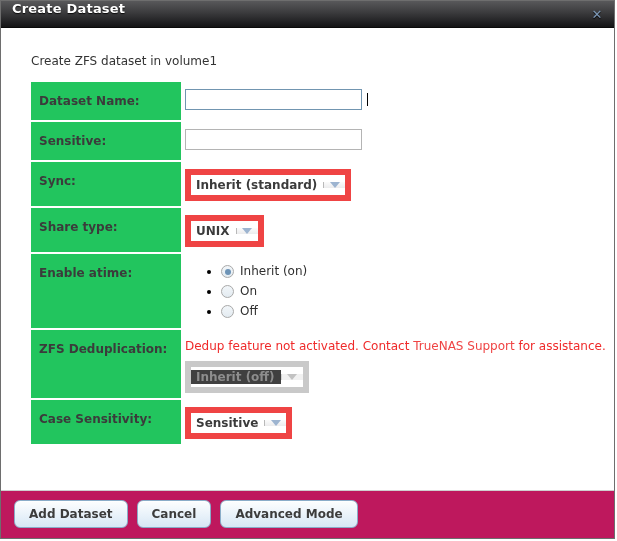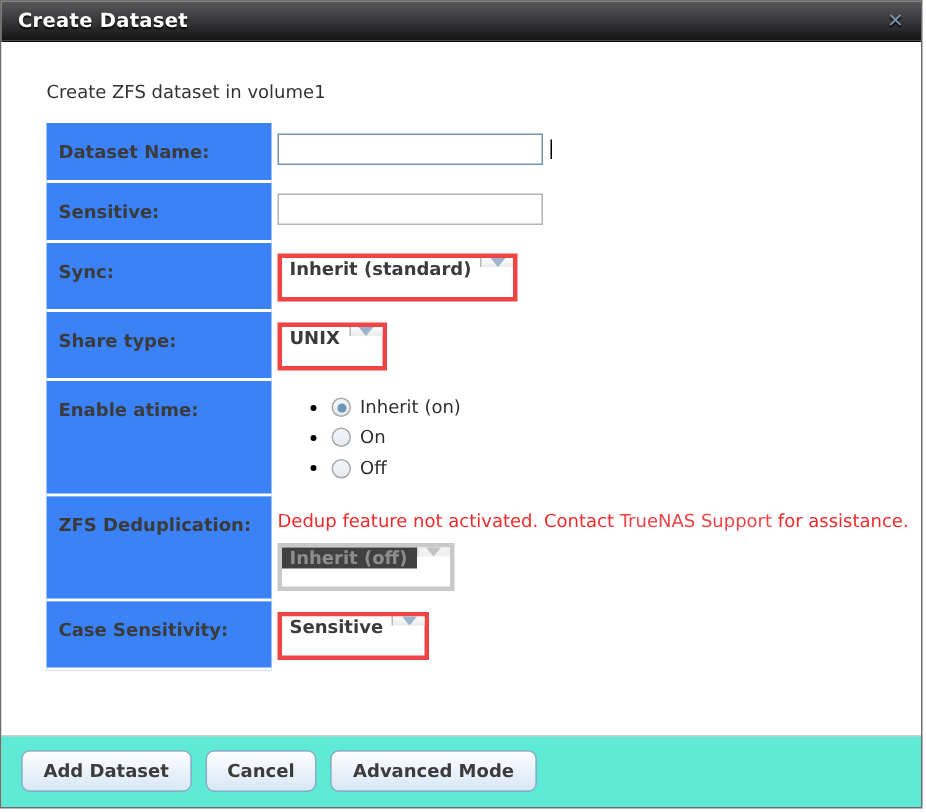--- a/index.html
+++ b/index.html
@@ -29,21 +29,20 @@
   }
 
   
   .titlebar {
     position: relative;
     height: 27px;
     flex: 0 0 27px;
     background: linear-gradient(to bottom, #58585a 0%, #3d3d3f 42%, #232325 78%, #141415 100%);
     border-bottom: 1px solid #0a0a0a;
     display: flex;
-    align-items: center;
     box-sizing: border-box;
   }
   .titlebar-text {
     color: #ffffff;
     font-size: 13px;
     font-weight: bold;
     letter-spacing: .2px;
     padding-left: 11px;
     text-shadow: 0 1px 1px rgba(0,0,0,.85);
     white-space: nowrap;
@@ -89,21 +88,21 @@
     width: 580px;
     table-layout: fixed;
   }
   .form tr { }
   .form td {
     vertical-align: top;
     padding: 0;
   }
   td.lbl {
     width: 150px;
-    background: #3b82f6;
+    background: #22c55e;
     border-bottom: 2px solid #ffffff;
     padding: 12px 0 12px 8px;
     font-weight: bold;
     font-size: 12px;
     color: #3b3b3b;
     box-sizing: border-box;
     white-space: nowrap;
   }
   td.fld {
     padding: 7px 0 7px 4px;
@@ -135,23 +134,23 @@
     background: #000;
     position: absolute;
     margin-left: 5px;
     margin-top: 4px;
   }
   .input-wrap { position: relative; display: inline-block; }
 
   
   .combo {
     display: inline-flex;
-    align-items: flex-start;
+    align-items: center;
     height: 32px;
-    border: 3px solid #ef4444;
+    border: 6px solid #ef4444;
     background: #ffffff;
     box-sizing: border-box;
     vertical-align: middle;
   }
   .combo .combo-text {
     display: flex;
     align-items: center;
     padding: 0 6px 0 5px;
     font-size: 12px;
     font-weight: bold;
@@ -242,21 +241,21 @@
     color: #ef4444;
     text-decoration: none;
     cursor: pointer;
   }
 
   
   .footer {
     flex: 0 0 auto;
     border-top: 1px solid #cfcfcf;
     padding: 9px 0 10px 13px;
-    background: #5eead4;
+    background: #be185d;
     display: flex;
     gap: 9px;
   }
   .btn {
     font-family: "DejaVu Sans", "Liberation Sans", sans-serif;
     font-size: 12px;
     font-weight: bold;
     color: #3c3c3c;
     border: 1px solid #8aacc8;
     border-radius: 6px;

